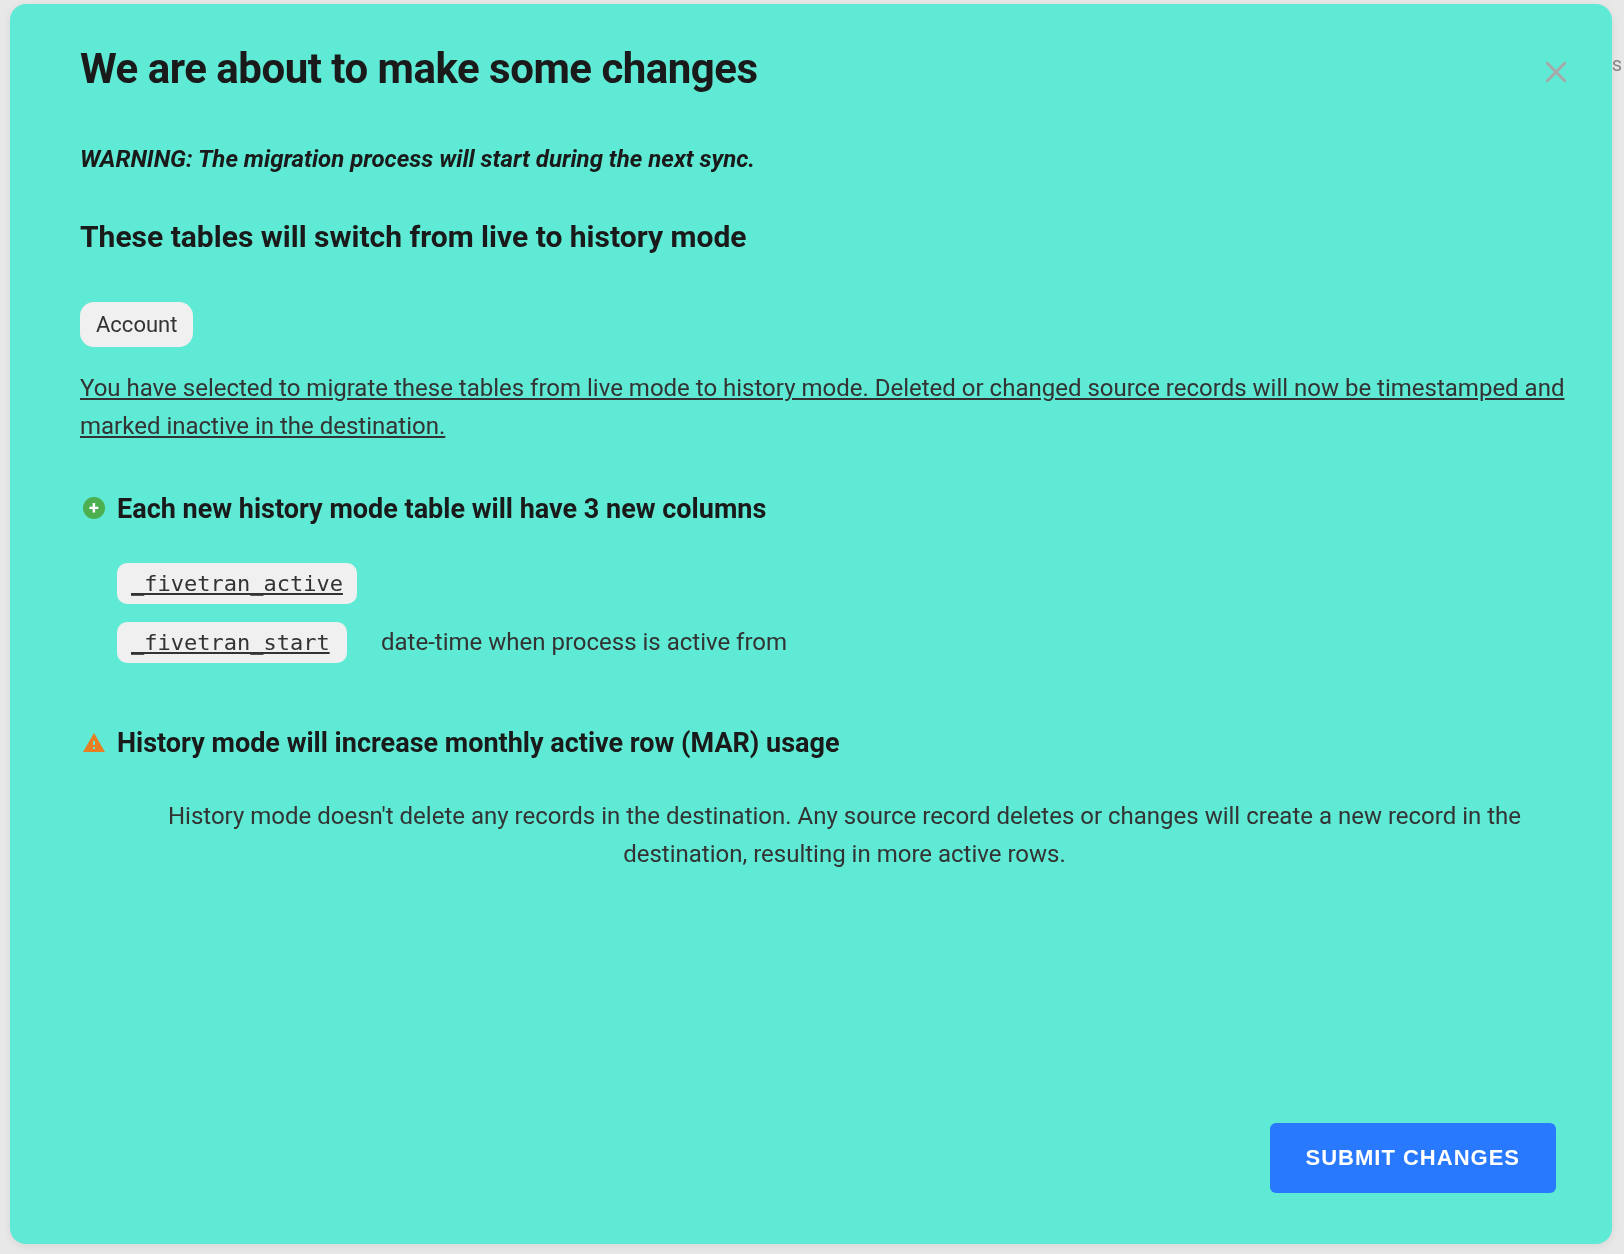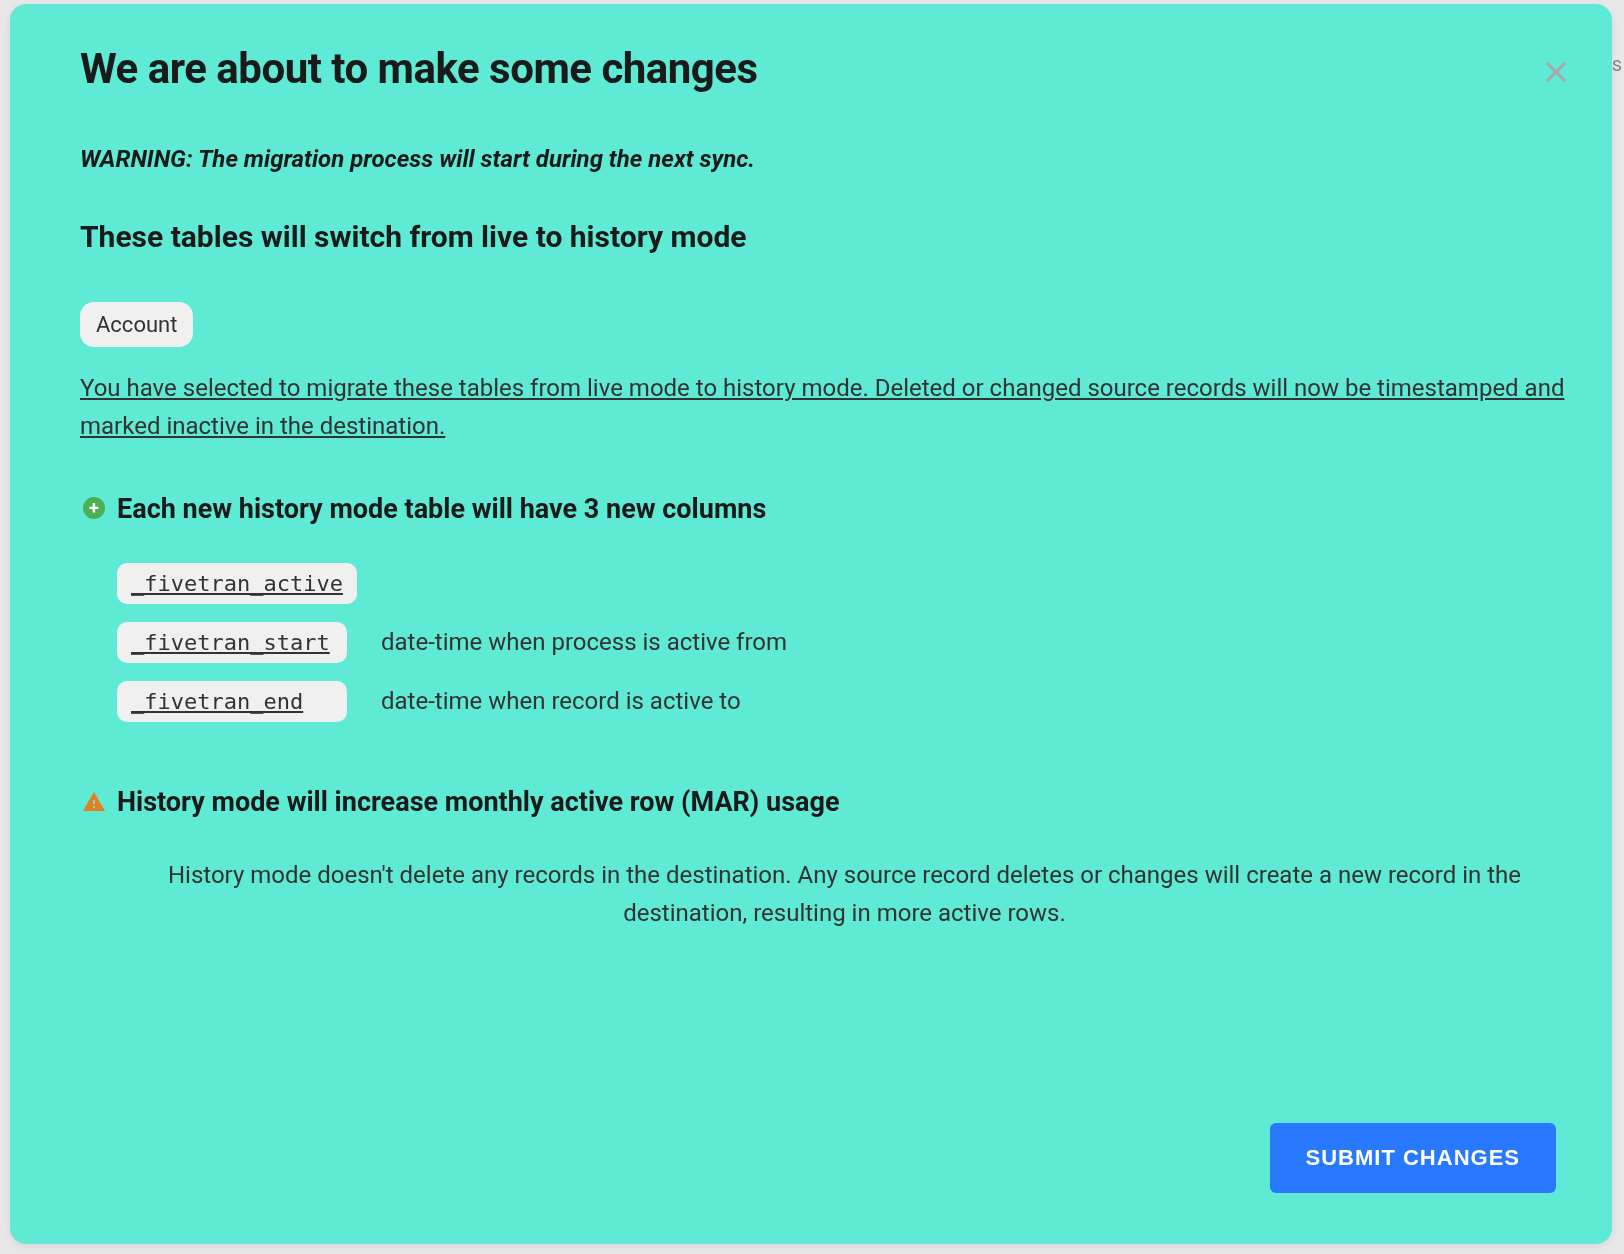--- a/index.html
+++ b/index.html
@@ -240,24 +240,20 @@
     <div class="content">
       <h3 class="info-heading">Each new history mode table will have 3 new columns</h3>
       <div class="columns-table">
         <div class="column-row">
           <span class="column-name">_fivetran_active</span>
         </div>
         <div class="column-row">
           <span class="column-name">_fivetran_start</span>
           <span class="column-desc">date-time when process is active from</span>
         </div>
-        <div class="column-row">
-          <span class="column-name">_fivetran_end</span>
-          <span class="column-desc">date-time when record is active to</span>
-        </div>
       </div>
     </div>
   </div>
 
   <div class="info-section">
     <div class="icon-wrap warning-triangle">
       <svg viewBox="0 0 24 24">
         <path d="M1 21h22L12 2 1 21zm12-3h-2v-2h2v2zm0-4h-2v-4h2v4z"></path>
       </svg>
     </div>

